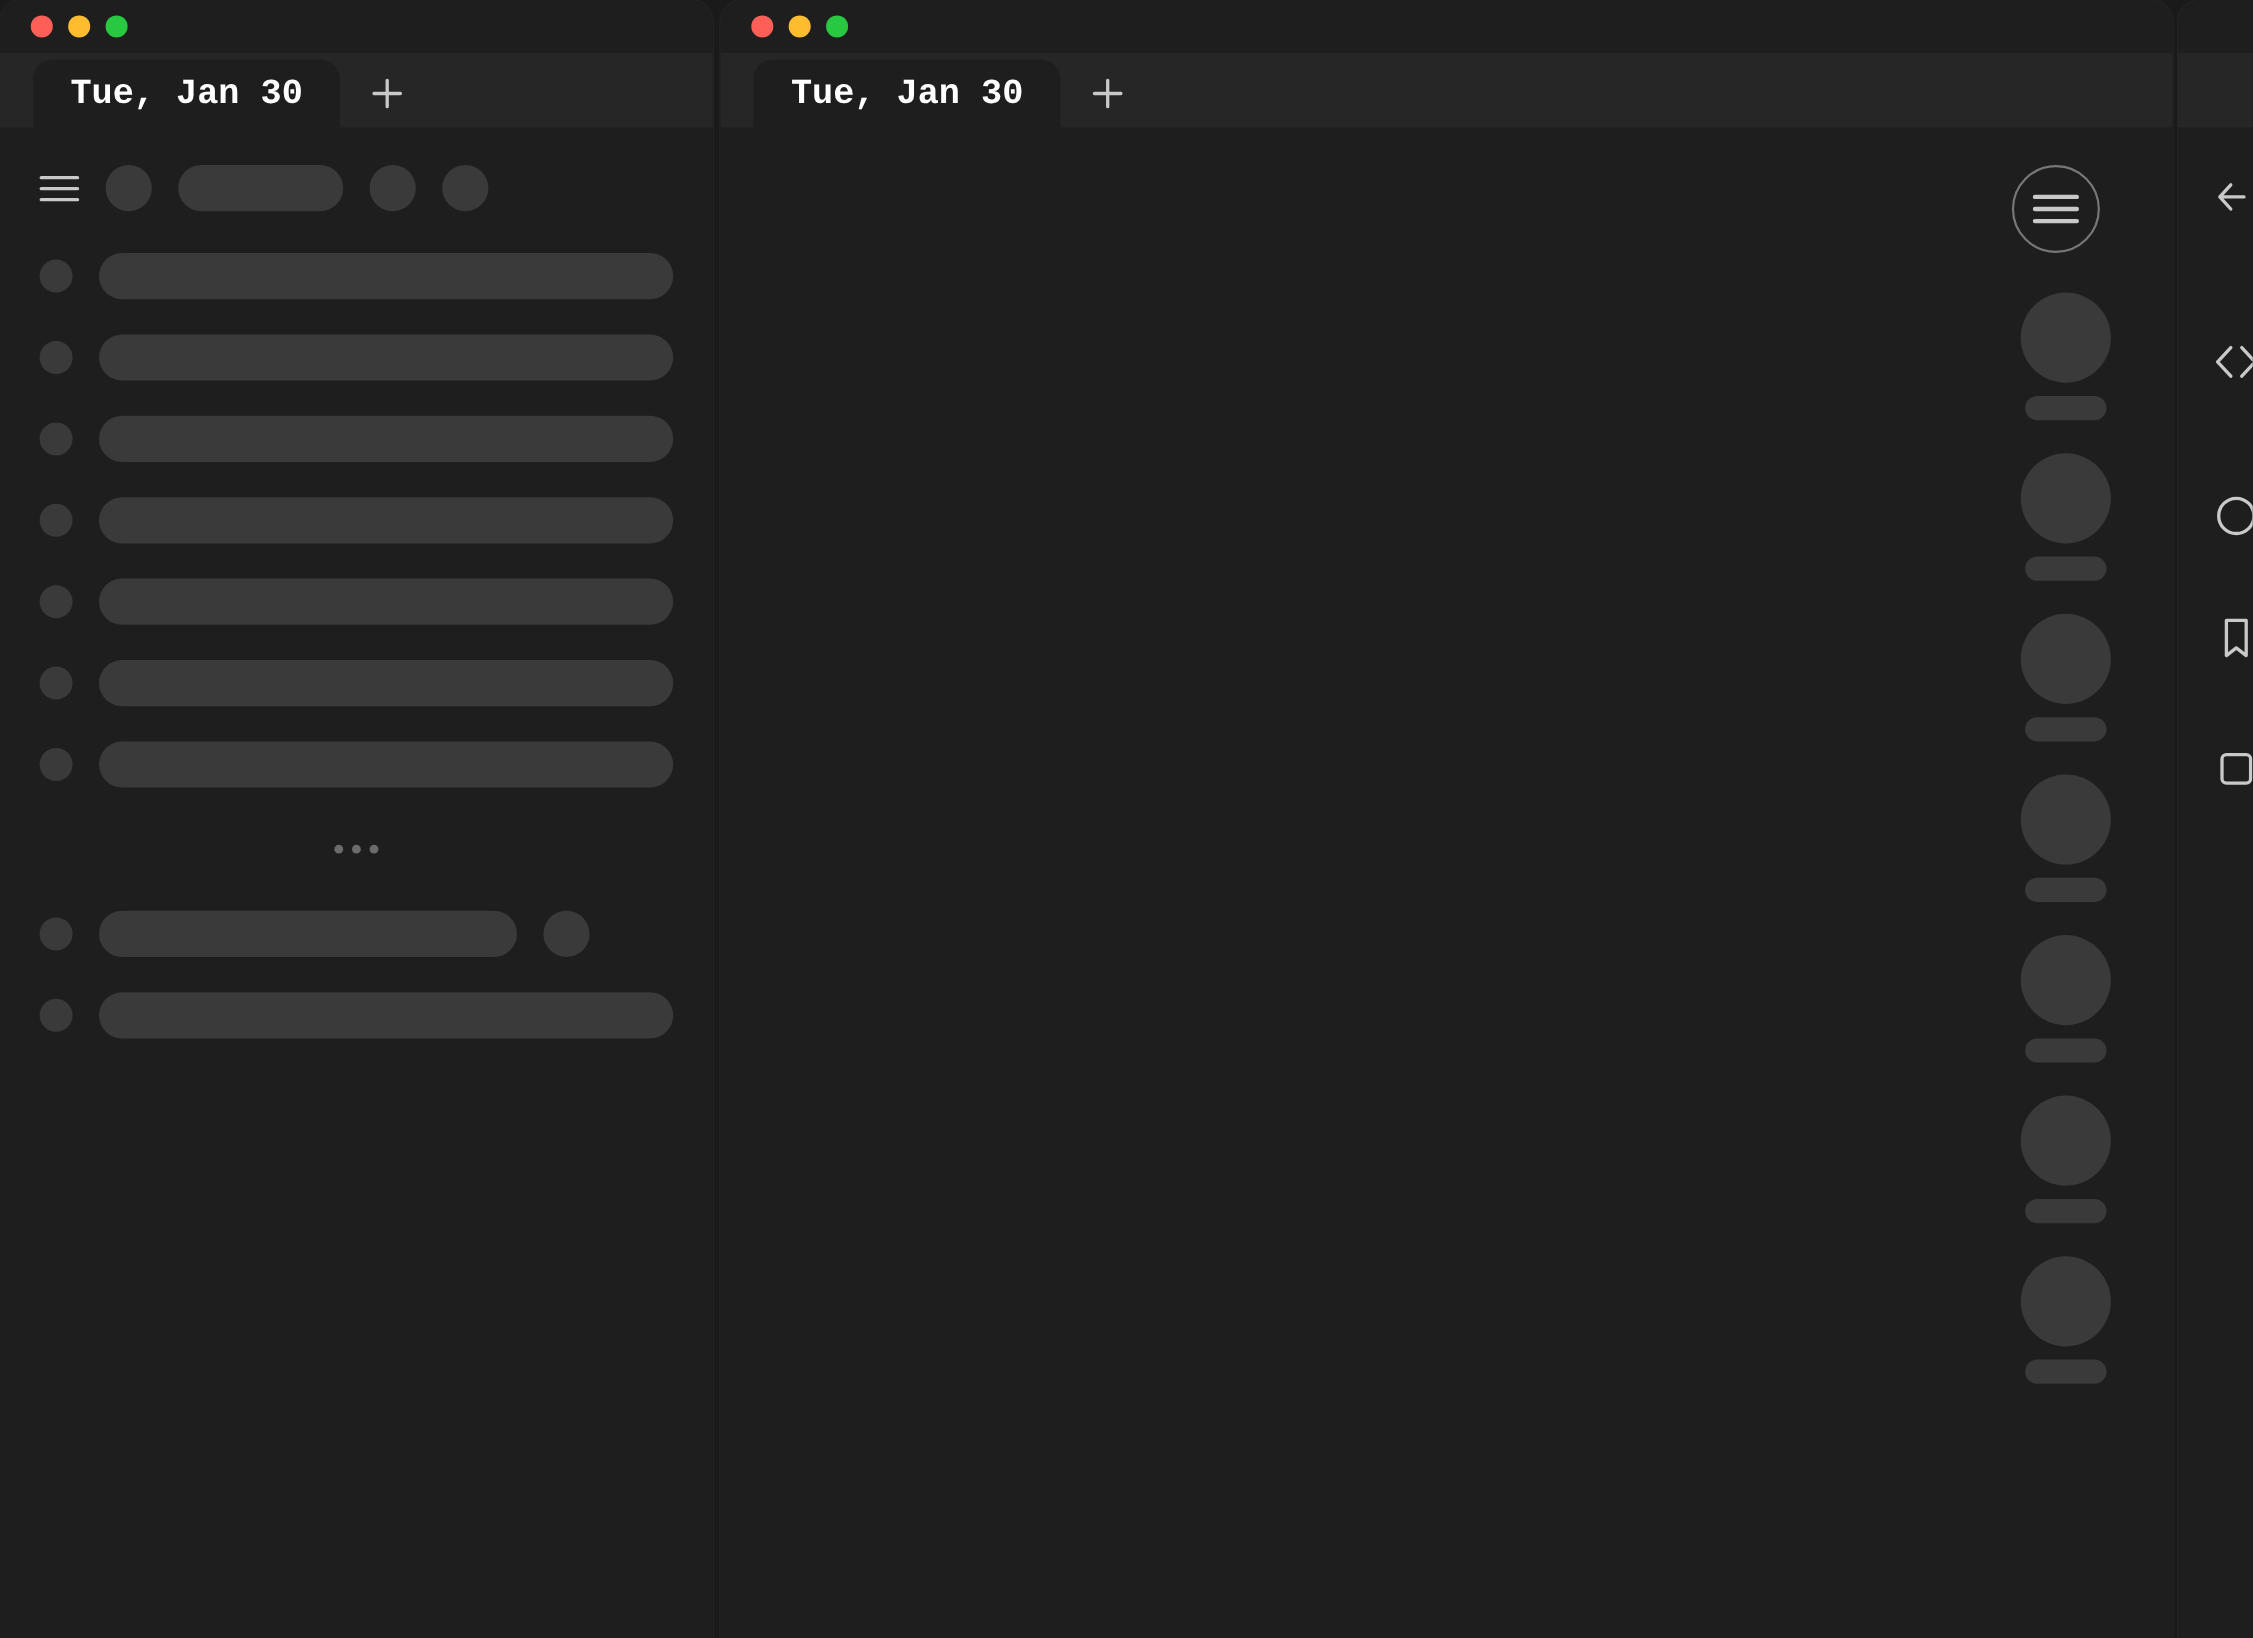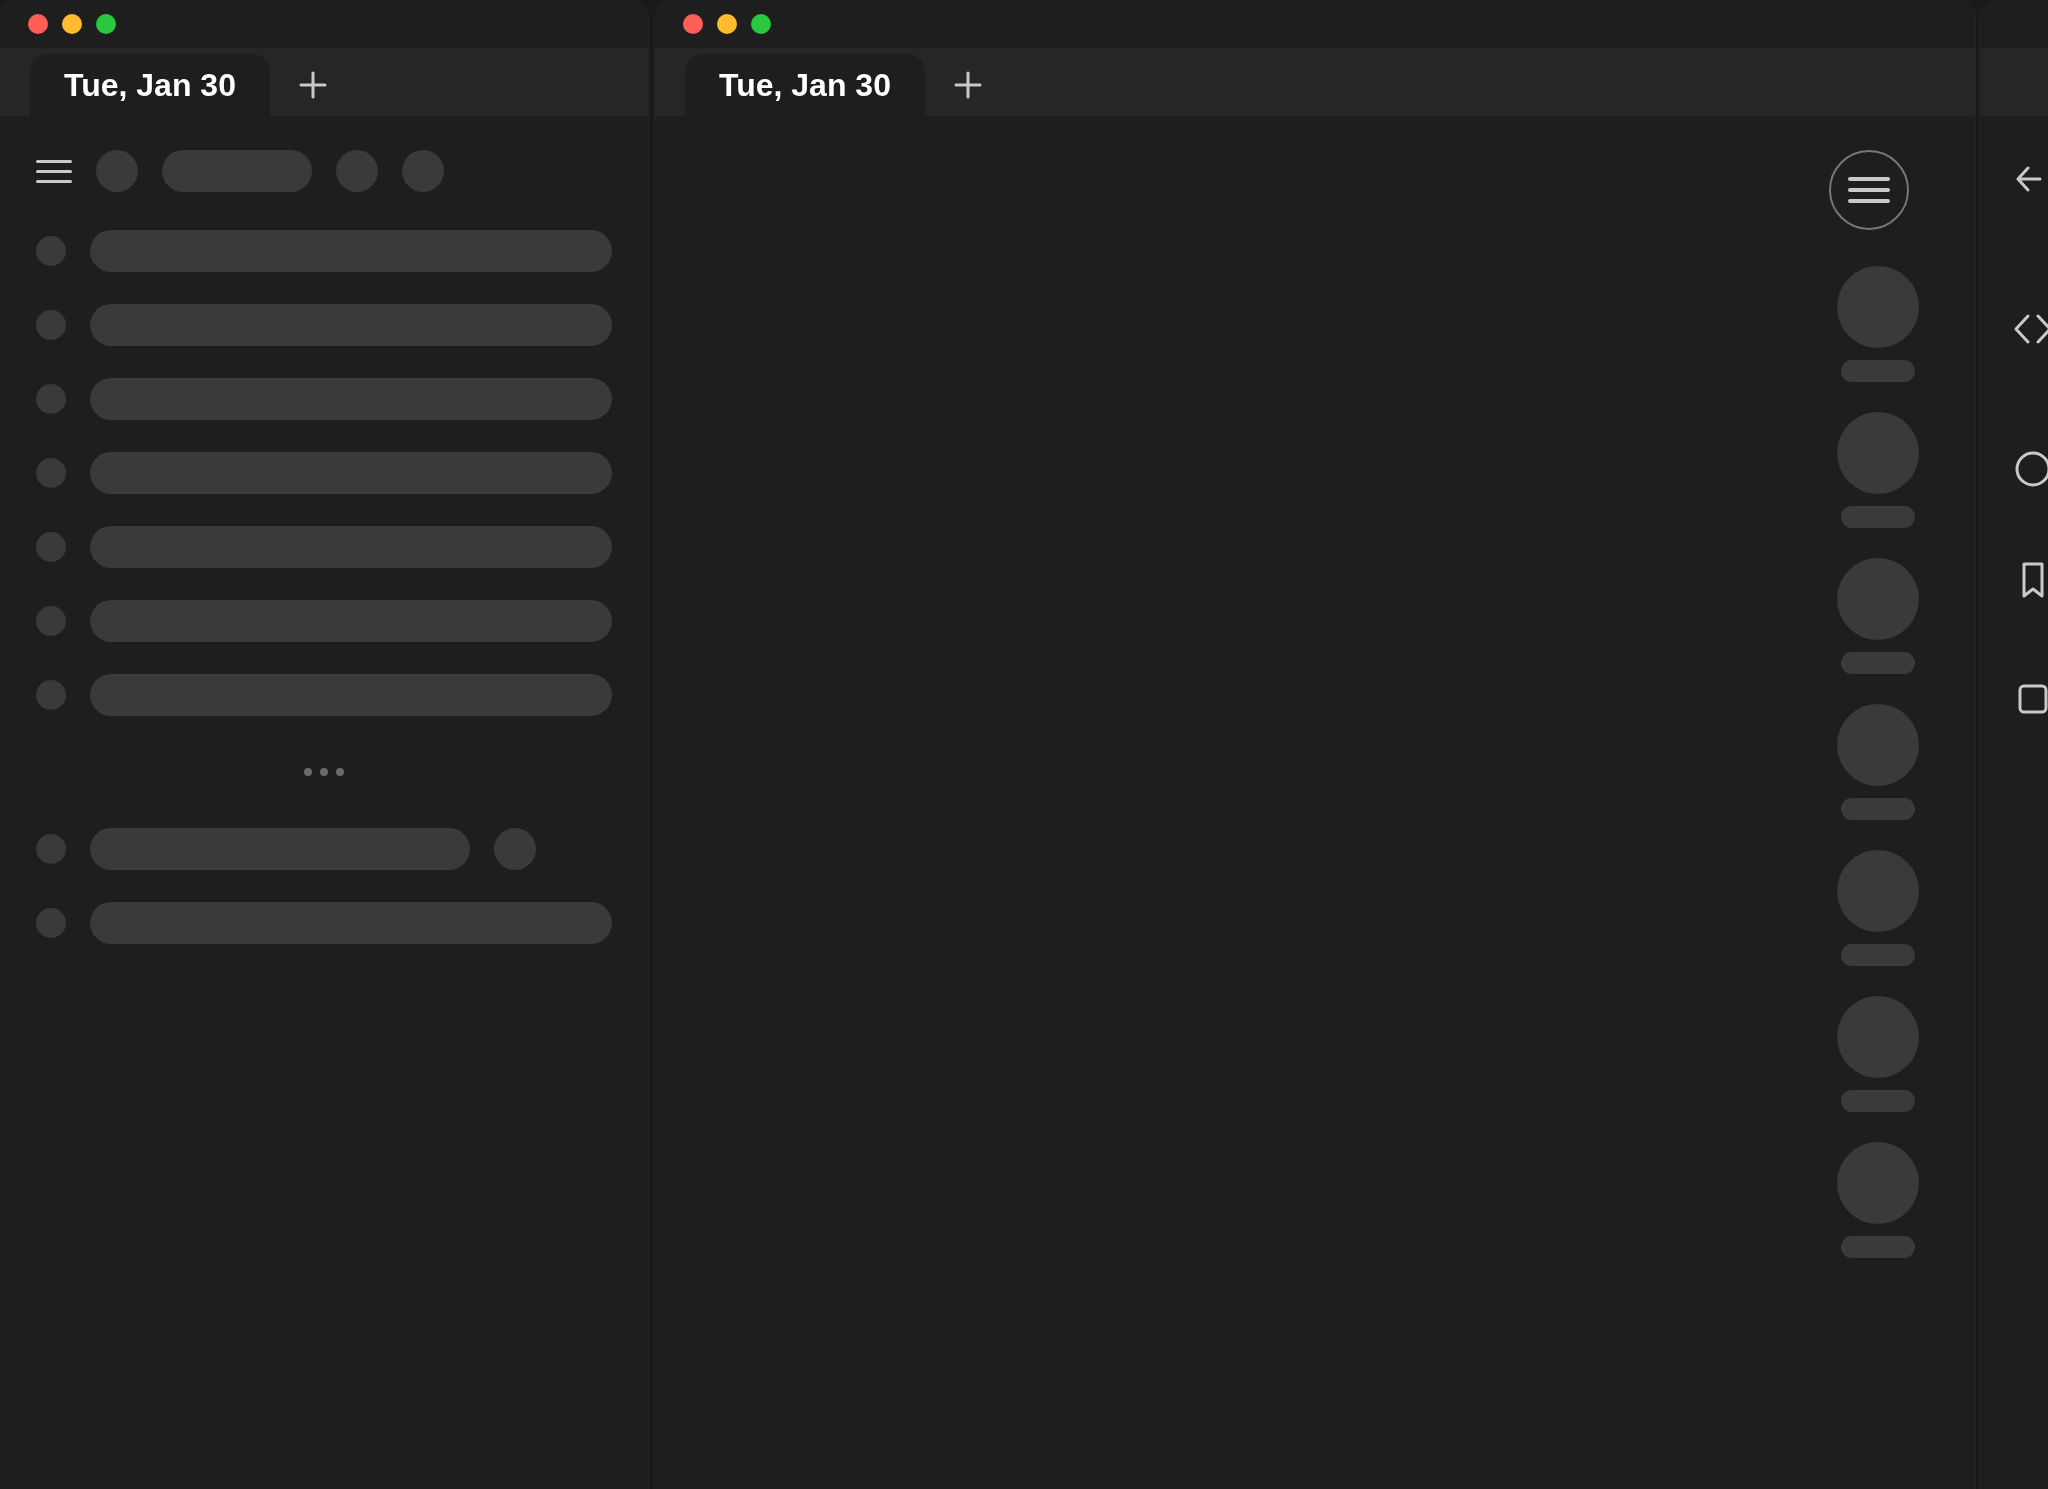--- a/index.html
+++ b/index.html
@@ -17,20 +17,21 @@
     height: 1489px;
   }
 
   
   .window {
     position: absolute;
     background: #1e1e1e;
     border-radius: 20px 20px 0 0;
     overflow: hidden;
     box-shadow: 0 0 0 1px rgba(255,255,255,0.05);
+    font-family: Liberation Mono, monospace;
   }
   .window.left  { left: 0;   top: 0; width: 648px;  height: 1489px; }
   .window.right { left: 655px; top: 0; width: 1320px; height: 1489px; }
 
   
   .titlebar {
     height: 48px;
     display: flex;
     align-items: center;
     padding-left: 28px;

